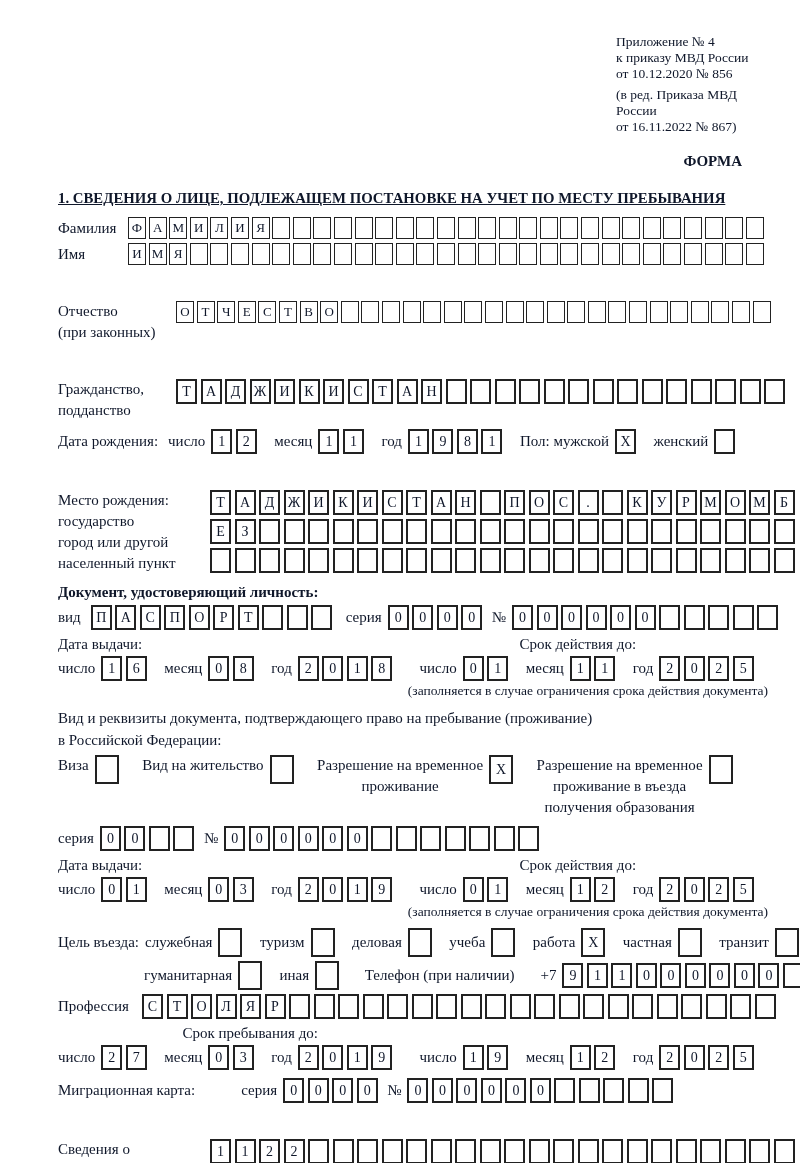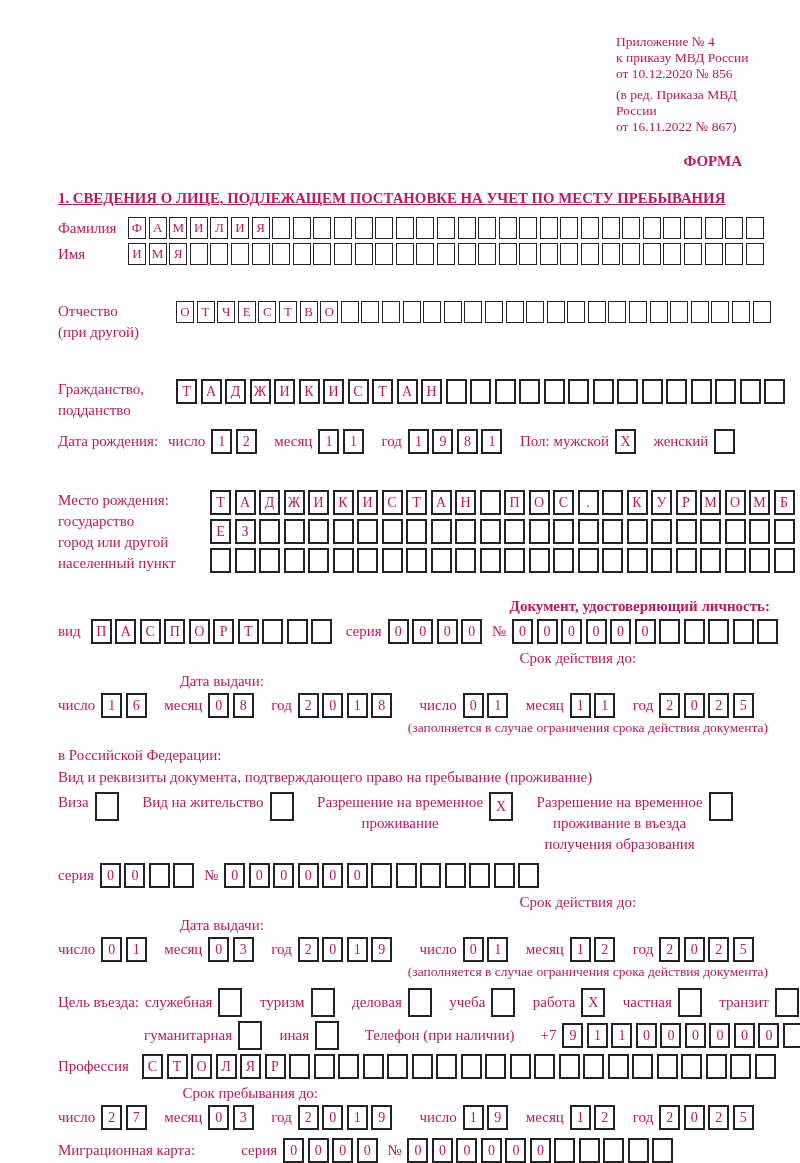--- a/index.html
+++ b/index.html
@@ -2,21 +2,21 @@
 <html><head>
 <meta charset="utf-8">
 <style>
   html,body{margin:0;padding:0;background:#ffffff;}
   .page{
     position:relative;
     width:800px;height:1163px;
     box-sizing:border-box;
     padding:34px 30px 10px 58px;
     font-family:"Liberation Serif","DejaVu Serif",serif;
-    font-size:15px;color:#be185d;
+    font-size:15px;color:#0f172a;
     overflow:hidden;background:#ffffff;
   }
   .hdr-right{margin-left:558px;font-size:13.5px;line-height:16px;}
   .hdr-right .gap{margin-top:5px;}
   .forma{ text-align:right; padding-right:28px; font-weight:bold; margin-top:18px; font-size:15px;}
   .title{ text-align:center; font-weight:bold; font-size:15.5px; line-height:21px; margin-top:16px;}
   .uline{display:inline-block;width:58px;border-bottom:2px solid #333;margin-left:10px;}
   .sec-heading{font-weight:bold;margin-top:20px;font-size:14.8px;text-decoration:underline;}
   .frow{display:flex;align-items:center;margin-top:4px;}
   .frow.top{align-items:flex-start;margin-top:36px;}
@@ -28,23 +28,23 @@
   .stack div{line-height:21px;}
   .boxes{display:inline-flex;flex-wrap:nowrap;}
   .cell{
     box-sizing:border-box;display:inline-flex;align-items:center;justify-content:center;
     width:21px;height:25px;border:2px solid #222;margin-right:3.5px;
     font-size:14px;flex:none;background:#fff;
   }
   .sm .cell{width:18px;height:22px;margin-right:2.6px;border-width:1.5px;font-size:13px;}
   .cb .cell{width:24px;height:29px;}
   .rows-col{display:flex;flex-direction:column;gap:4px;}
-  .center-b{font-weight:bold;text-align:right;margin-top:24px;}
+  .center-b{font-weight:bold;text-align:left;margin-top:10px;}
   .dhead{display:flex;margin-top:6px;}
-  .dhead .dh-l{width:46%;text-align:center;margin-top:23px;}
+  .dhead .dh-l{width:46%;text-align:left;}
   .dhead .dh-r{width:54%;text-align:center;}
   .drow{display:flex;margin-top:3px;}
   .dgroup{display:flex;align-items:center;}
   .dgroup .dlbl{margin:0 6px 0 0;text-align:center;}
   .dgroup .mlbl{margin:0 6px 0 14px;}
   .drow .half-l{width:46%;display:flex;}
   .drow .half-r{width:54%;display:flex;padding-left:34px;box-sizing:border-box;}
   .note-r{text-align:right;font-size:13.5px;margin-top:2px;padding-right:2px;}
   .para{margin-top:8px;line-height:22px;}
   .optrow{display:flex;align-items:flex-start;margin-top:4px;}
@@ -146,21 +146,21 @@
         <span class="cell"></span>
         <span class="cell"></span>
         <span class="cell"></span>
         <span class="cell"></span>
       </span>
   </div>
 
   <div class="frow top">
     <span class="lbl lw112 stack">
       <div>Отчество</div>
-      <div>(при другой)</div>
+      <div>(при законных)</div>
     </span>
     <span class="boxes sm">
         <span class="cell">О</span>
         <span class="cell">Т</span>
         <span class="cell">Ч</span>
         <span class="cell">Е</span>
         <span class="cell">С</span>
         <span class="cell">Т</span>
         <span class="cell">В</span>
         <span class="cell">О</span>
@@ -441,22 +441,22 @@
             <span class="cell">0</span>
             <span class="cell">2</span>
             <span class="cell">5</span>
           </span>
         </span>
     </div>
   </div>
   <div class="note-r">(заполняется в случае ограничения срока действия документа)</div>
 
   <div class="para">
+    <div>Вид и реквизиты документа, подтверждающего право на пребывание (проживание)</div>
     <div>в Российской Федерации:</div>
-    <div>Вид и реквизиты документа, подтверждающего право на пребывание (проживание)</div>
   </div>
 
   <div class="optrow">
     <span class="opt">
       <span class="olbl">Виза</span>
       <span class="boxes cb">
           <span class="cell"></span>
         </span>
     </span>
     <span class="opt ml10">

